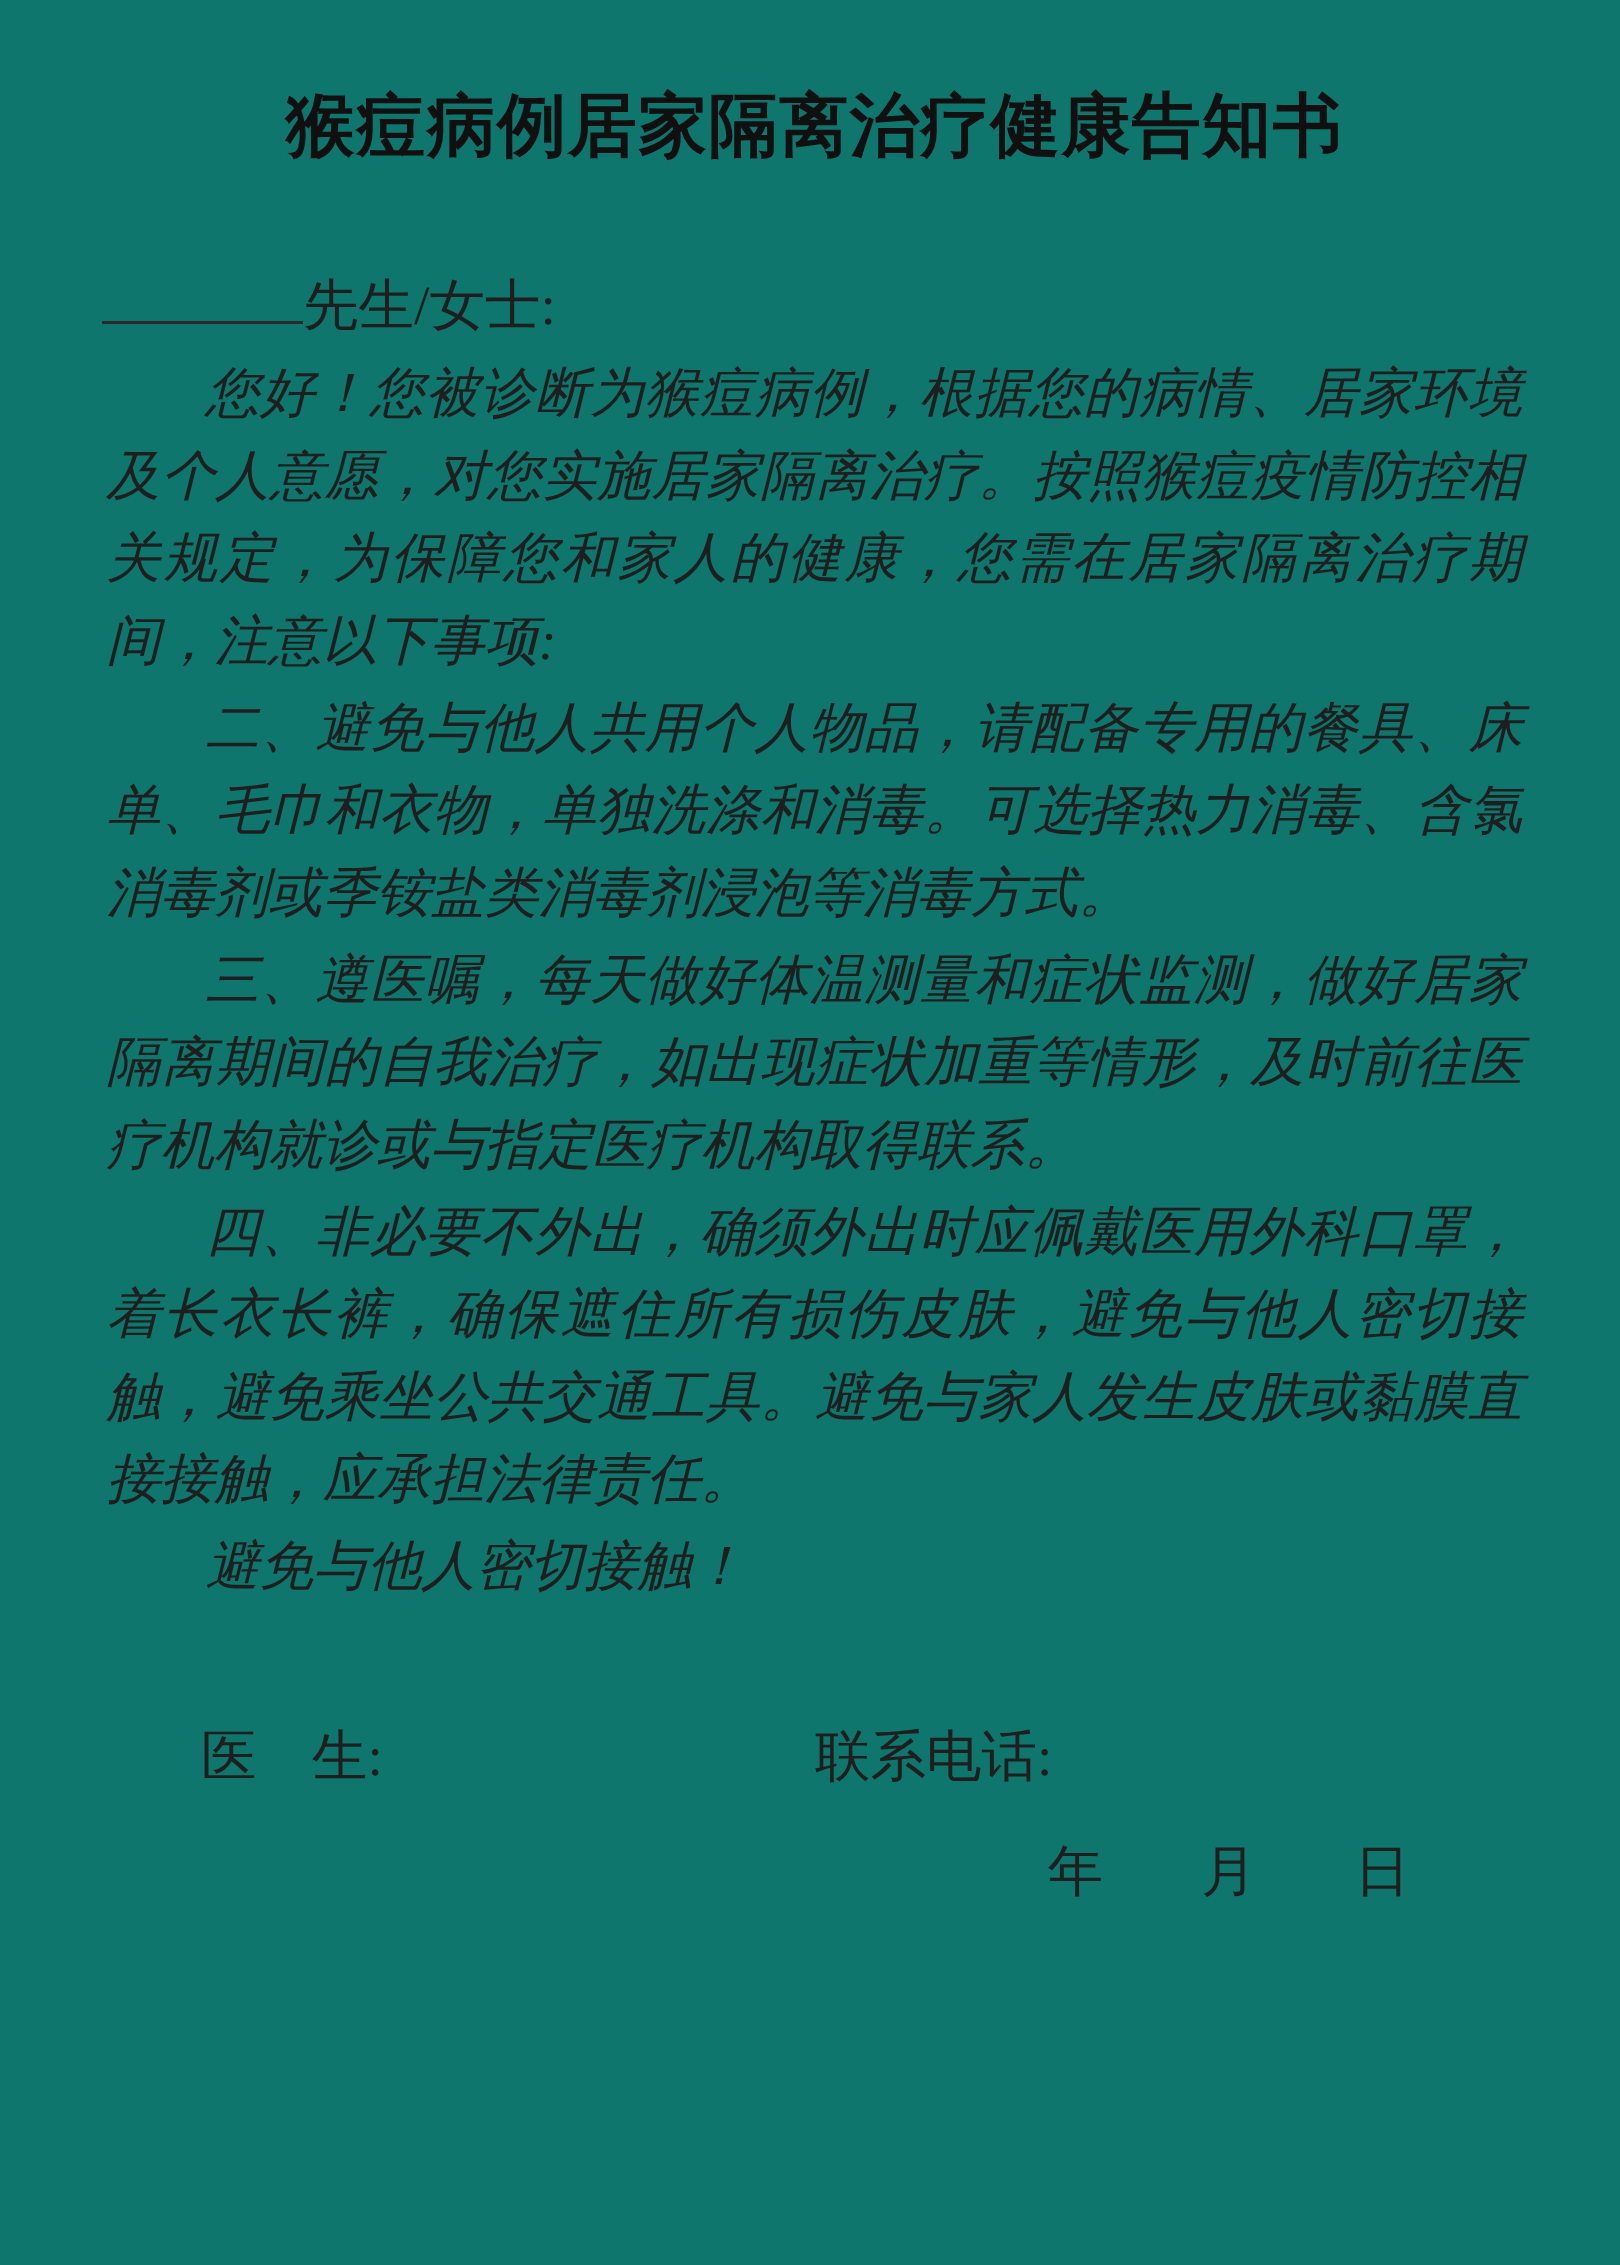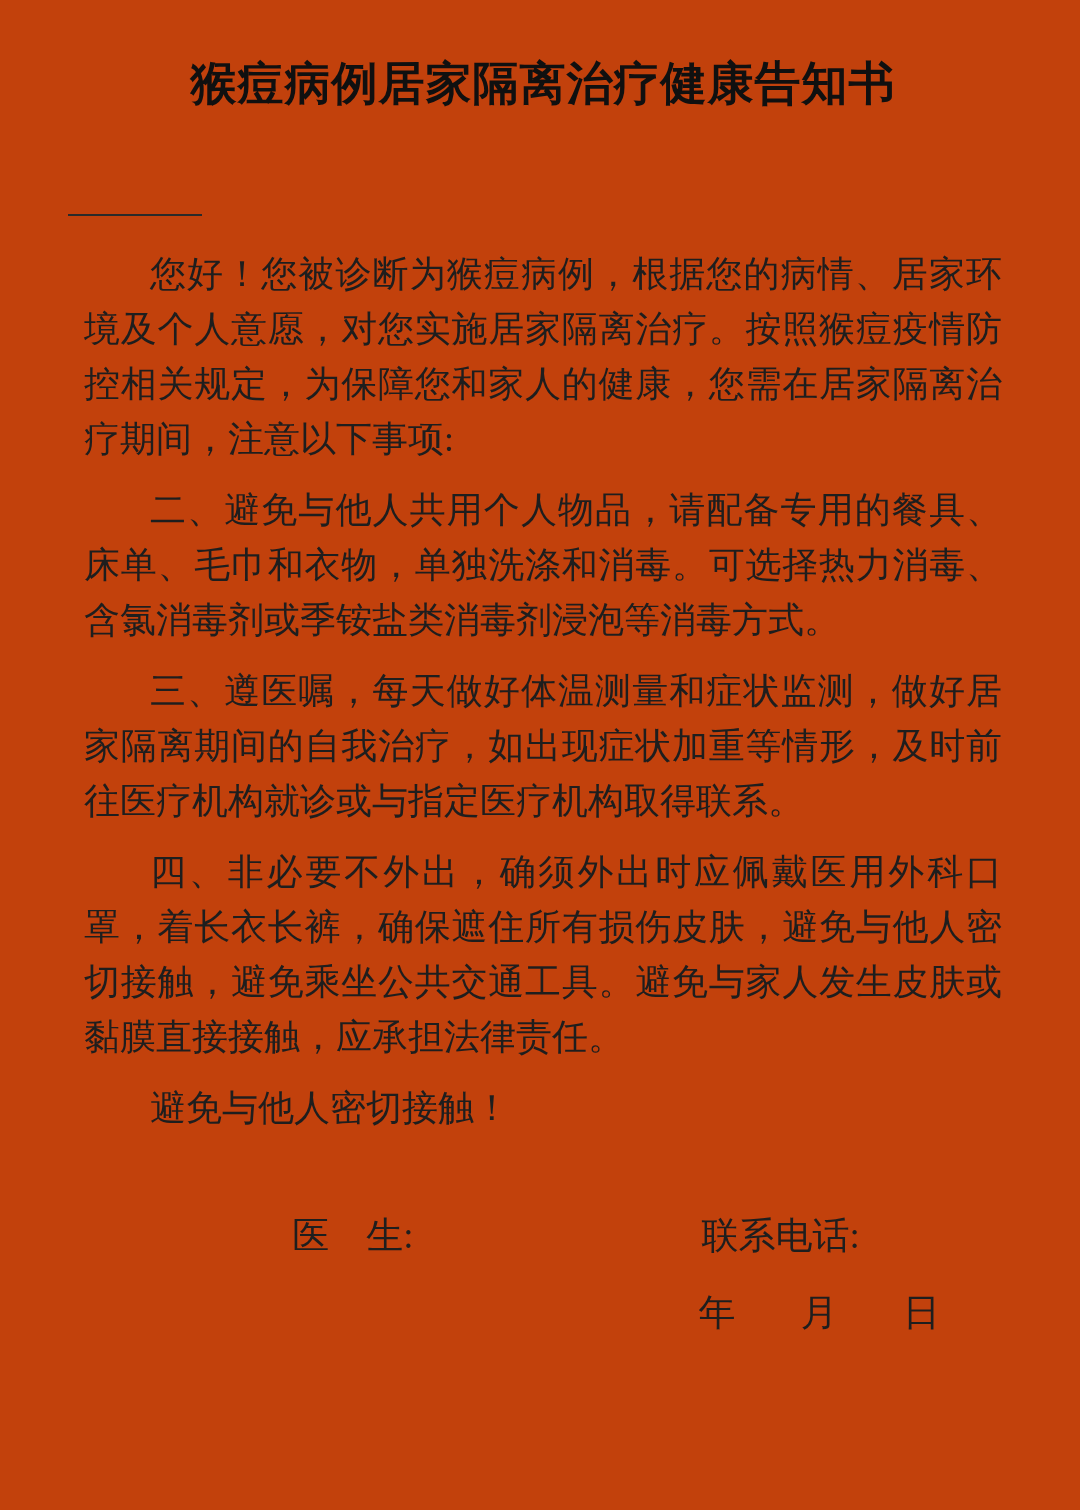--- a/index.html
+++ b/index.html
@@ -12,21 +12,21 @@
     height: 1510px;
     overflow: hidden;
     font-family: "Liberation Serif", "DejaVu Serif", serif;
     color: #1e1e1e;
   }
   .page {
     box-sizing: border-box;
     width: 1080px;
     height: 1510px;
     padding: 54px 62px 0 68px;
-    background: #c2410c;
+    background: #0f766e;
   }
   .doc-title {
     margin: 0 0 62px 0;
     text-align: center;
     font-size: 46px;
     line-height: 60px;
     font-weight: bold;
     color: #101010;
     letter-spacing: 1px;
   }
@@ -36,41 +36,41 @@
     white-space: nowrap;
   }
   .blank-underline {
     display: inline-block;
     width: 134px;
     height: 38px;
     border-bottom: 2px solid #2a2a2a;
     vertical-align: baseline;
   }
   .body-text p {
-    margin: 16px;
+    margin: 3px;
     font-size: 36px;
     line-height: 55px;
     text-align: justify;
     text-indent: 66px;
     color: #1e1e1e;
+    font-style: italic;
   }
   .closing {
     margin: 0;
     font-size: 36px;
     line-height: 55px;
     text-indent: 66px;
   }
   .sign-row {
     display: flex;
     align-items: baseline;
     margin-top: 72px;
     font-size: 37px;
     line-height: 55px;
     padding-left: 66px;
-    justify-content: center;
   }
   .sign-phone {
     margin-left: 288px;
   }
   .date-row {
     margin-top: 22px;
     font-size: 37px;
     line-height: 55px;
     text-align: right;
     padding-right: 78px;
@@ -80,21 +80,21 @@
   }
 </style>
 </head>
 <body>
 
 <div class="page">
 
   <h1 class="doc-title">猴痘病例居家隔离治疗健康告知书</h1>
 
   <div class="salutation">
-    <span class="blank-underline"></span>
+    <span class="blank-underline"></span><span>先生/女士:</span>
   </div>
 
   <div class="body-text">
     <p>您好！您被诊断为猴痘病例，根据您的病情、居家环境及个人意愿，对您实施居家隔离治疗。按照猴痘疫情防控相关规定，为保障您和家人的健康，您需在居家隔离治疗期间，注意以下事项:</p>
     <p>二、避免与他人共用个人物品，请配备专用的餐具、床单、毛巾和衣物，单独洗涤和消毒。可选择热力消毒、含氯消毒剂或季铵盐类消毒剂浸泡等消毒方式。</p>
     <p>三、遵医嘱，每天做好体温测量和症状监测，做好居家隔离期间的自我治疗，如出现症状加重等情形，及时前往医疗机构就诊或与指定医疗机构取得联系。</p>
     <p>四、非必要不外出，确须外出时应佩戴医用外科口罩，着长衣长裤，确保遮住所有损伤皮肤，避免与他人密切接触，避免乘坐公共交通工具。避免与家人发生皮肤或黏膜直接接触，应承担法律责任。</p>
     <p class="closing">避免与他人密切接触！</p>
   </div>
 

